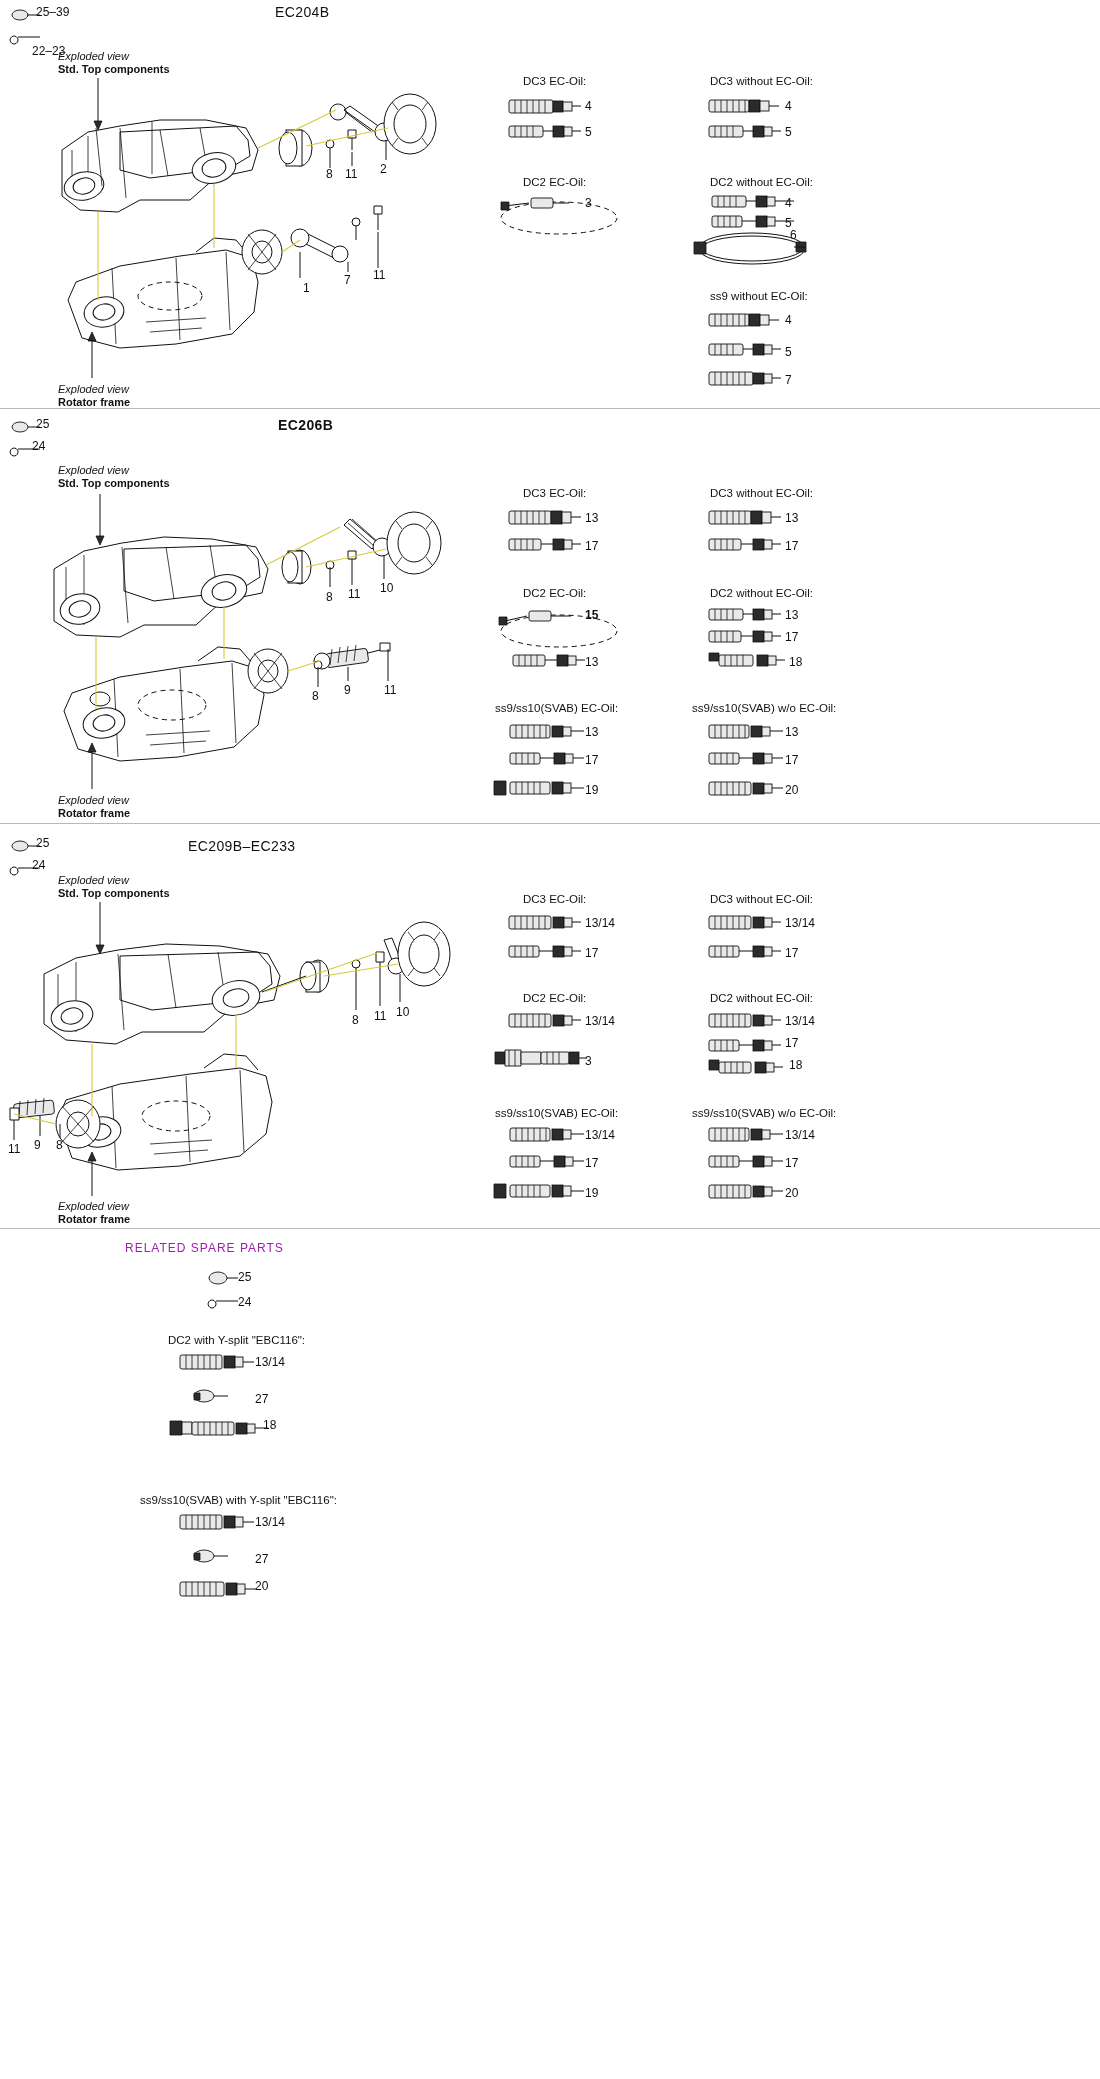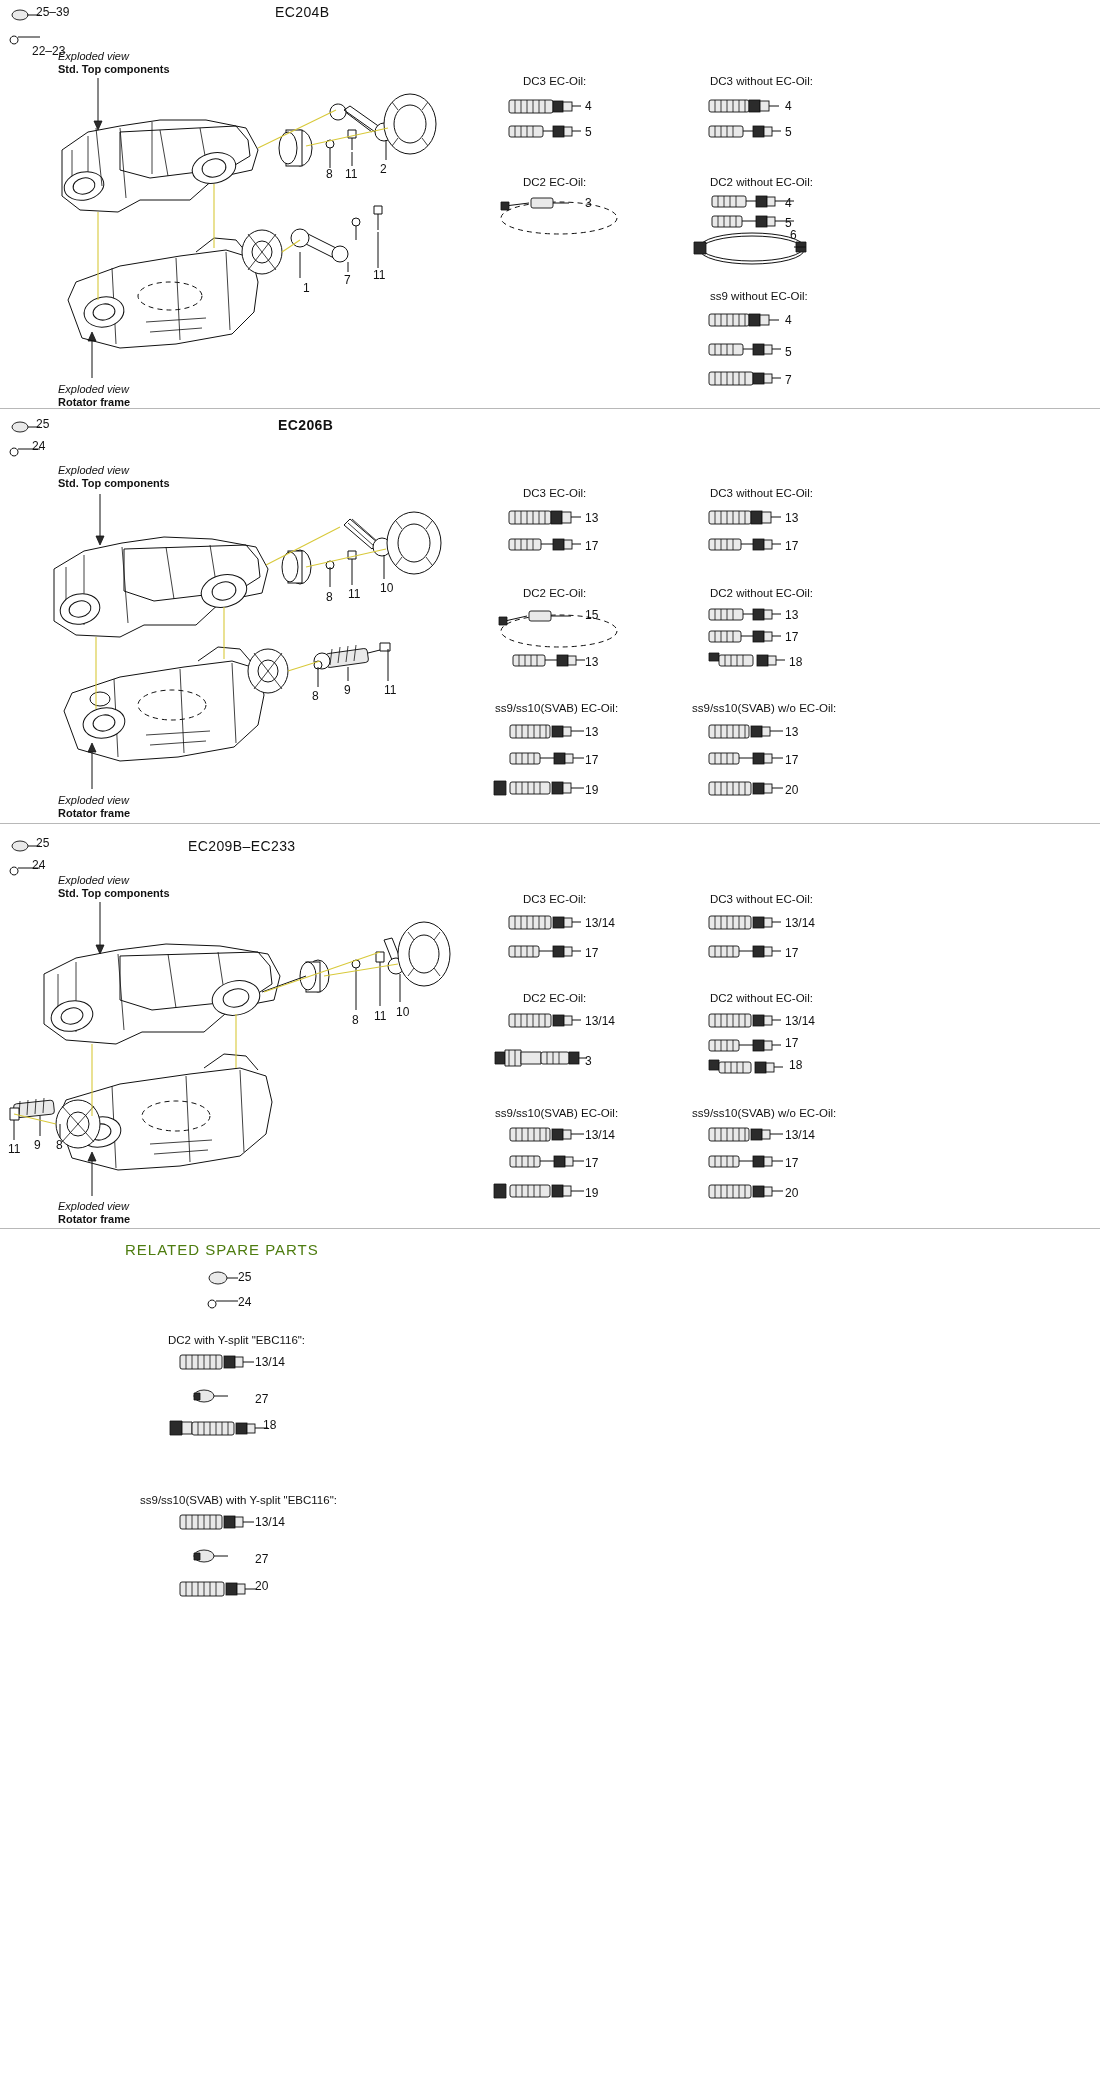--- a/index.html
+++ b/index.html
@@ -28,21 +28,21 @@
     position:absolute;font-size:11.5px;white-space:nowrap;color:#111;
   }
   svg{position:absolute;left:0;top:0;overflow:visible;}
   .nl{stroke:#111;stroke-width:1;fill:none;}
   .yl{stroke:#d8c93a;stroke-width:1.1;fill:none;}
   .dash{stroke:#111;stroke-width:1;fill:none;stroke-dasharray:5 4;}
   .thin{stroke:#111;stroke-width:.8;fill:none;}
   .fillw{fill:#fff;stroke:#111;stroke-width:1;}
   .filld{fill:#2b2b2b;stroke:#111;stroke-width:.8;}
   .fillg{fill:#e9e9e9;stroke:#111;stroke-width:.9;}
-  .rsp-title{position:absolute;font-size:15px;letter-spacing:1px;color:#4d7c0f;}
+  .rsp-title{position:absolute;font-size:12px;letter-spacing:1px;color:#a21caf;}
 </style>
 </head>
 <body>
 
 <div class="panel" style="top:0;height:408px;">
 
   <div class="sec-title" style="left:275px;top:4px;">EC204B</div>
 
   <svg width="60" height="46" style="left:6px;top:4px;">
     <g transform="translate(4,8)">
@@ -405,21 +405,21 @@
     <path class="nl" d="M58,11 L78,11"></path>
     <g transform="translate(16,46)">
       <rect class="fillg" x="4" y="4" width="32" height="11" rx="2"></rect>
       <path class="thin" d="M10,4 L10,15 M16,4 L16,15 M22,4 L22,15 M28,4 L28,15"></path>
       <path class="nl" d="M36,9 L48,9"></path>
       <rect class="filld" x="48" y="4" width="11" height="11"></rect>
       <rect class="fillg" x="59" y="5" width="8" height="9"></rect>
       <path class="nl" d="M67,9 L76,9"></path>
     </g>
   </svg>
-  <div class="lbl" style="left:585px;top:199px;">15</div>
+  <div class="lbl" style="left:585px;top:199px;font-weight:bold;">15</div>
   <div class="lbl" style="left:585px;top:246px;">13</div>
 
   <div class="hdr" style="left:710px;top:178px;">DC2 without EC-Oil:</div>
   <svg width="120" height="90" style="left:705px;top:196px;">
     <g>
       <rect class="fillg" x="4" y="4" width="34" height="11" rx="2"></rect>
       <path class="thin" d="M10,4 L10,15 M16,4 L16,15 M22,4 L22,15 M28,4 L28,15"></path>
       <path class="nl" d="M38,9 L48,9"></path>
       <rect class="filld" x="48" y="4" width="11" height="11"></rect>
       <rect class="fillg" x="59" y="5" width="8" height="9"></rect>

